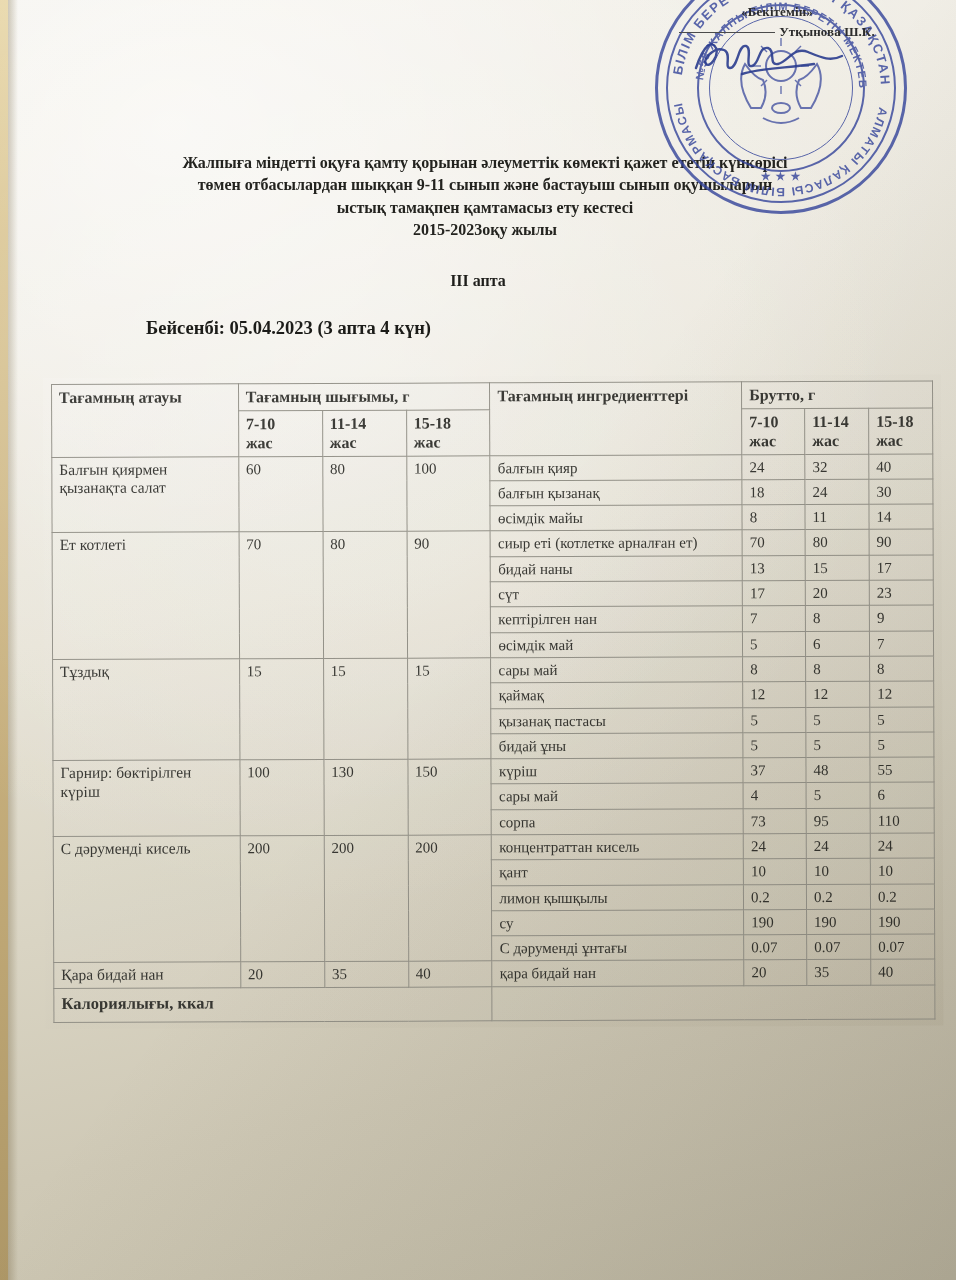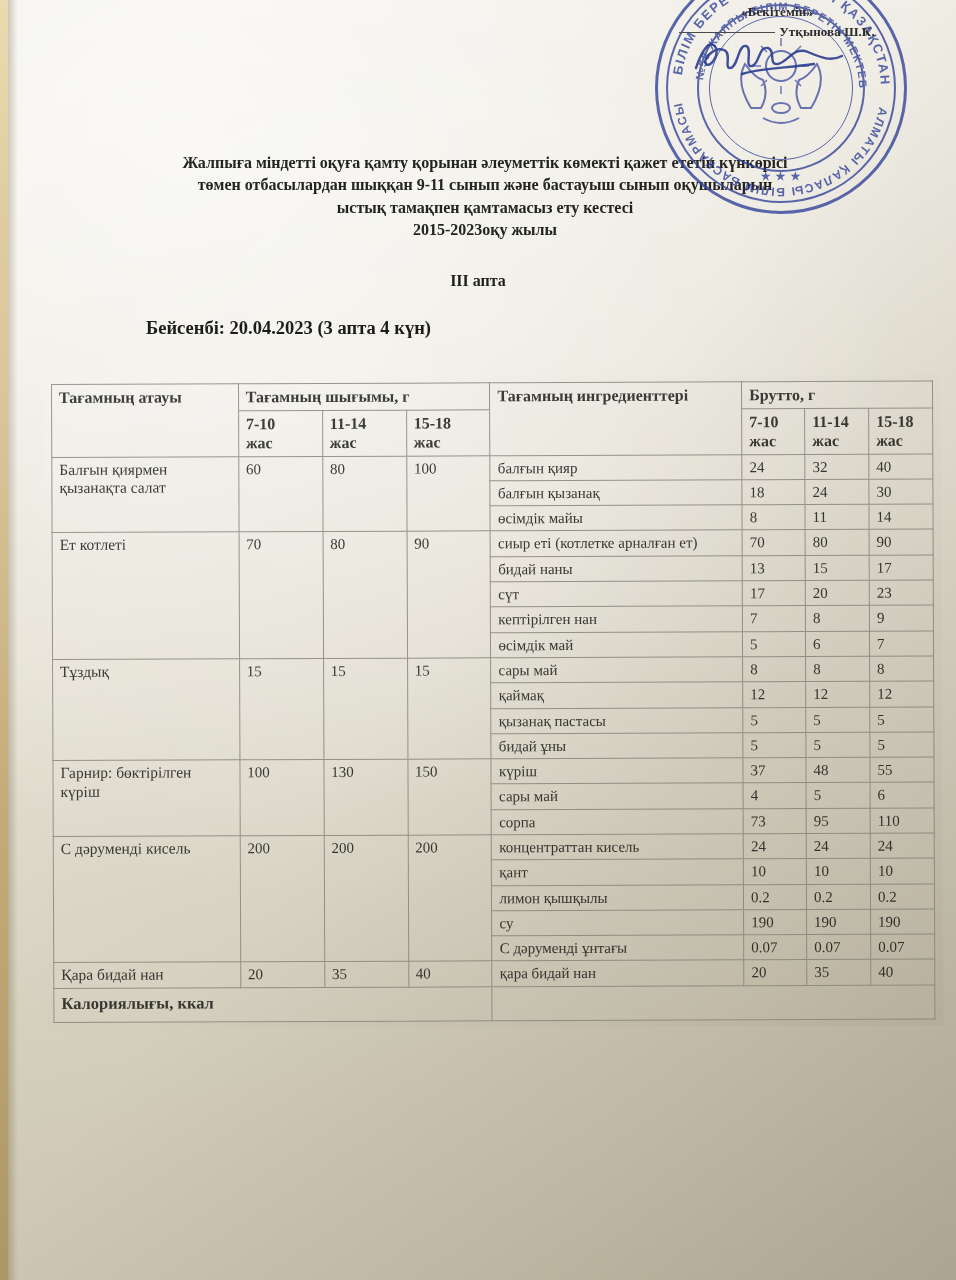--- a/index.html
+++ b/index.html
@@ -268,21 +268,21 @@
   </div>
 
   <div id="title-block">
     <div>Жалпыға міндетті оқуға қамту қорынан әлеуметтік көмекті қажет ететін күнкөрісі</div>
     <div>төмен отбасылардан шыққан 9-11 сынып және бастауыш сынып оқушыларын</div>
     <div>ыстық тамақпен қамтамасыз ету кестесі</div>
     <div>2015-2023оқу жылы</div>
   </div>
 
   <div id="week-label">III апта</div>
-  <div id="day-label">Бейсенбі: 20.04.2023 (3 апта 4 күн)</div>
+  <div id="day-label">Бейсенбі: 05.04.2023 (3 апта 4 күн)</div>
 
   <div id="sheet">
     <table class="menu">
       <colgroup>
         <col class="c-dish">
           <col class="c-p1">
           <col class="c-p2">
           <col class="c-p3">
         <col class="c-ingr">
           <col class="c-b1">

